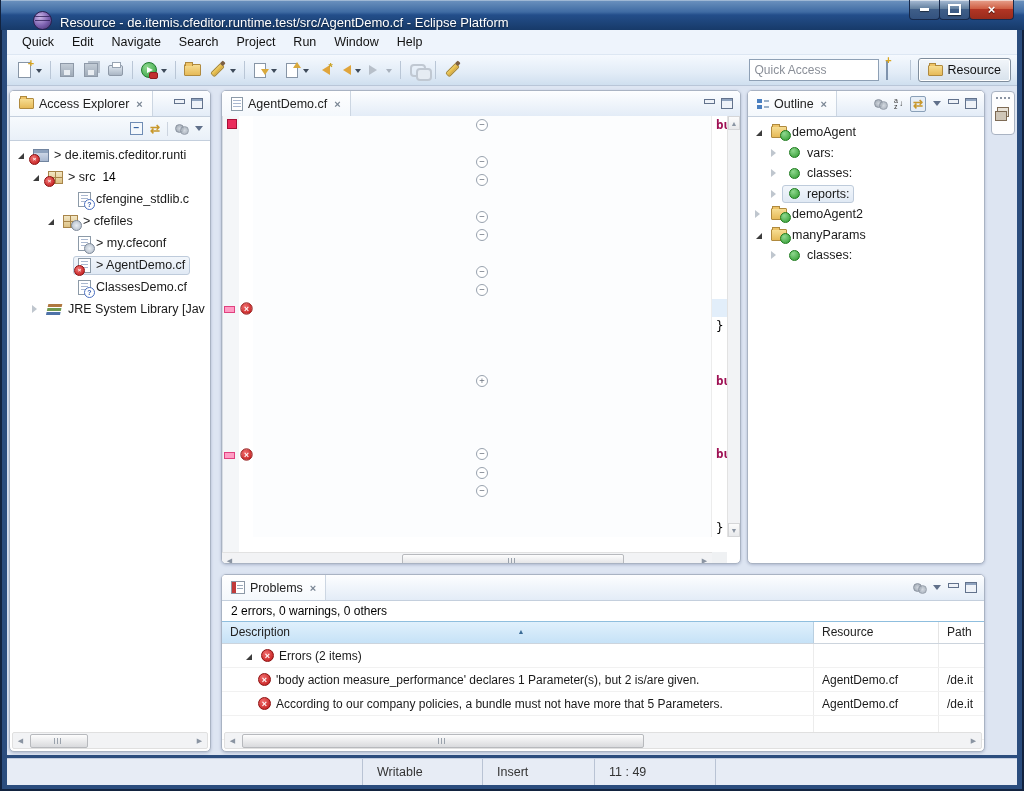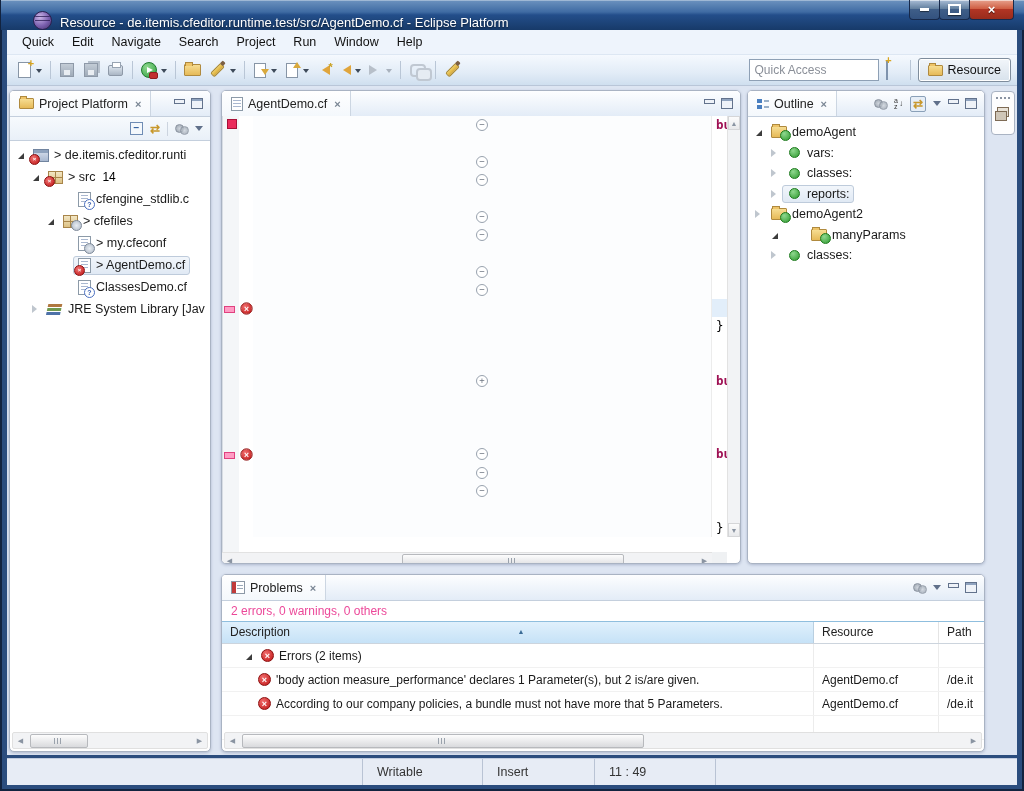--- a/index.html
+++ b/index.html
@@ -166,21 +166,21 @@
   .ruler-mark{position:absolute;left:1px;width:9px;height:5px;background:#ff9cc4;border:1px solid #e0417f;}
   .hscroll{position:relative;height:15px;background:#f2f3f5;border-top:1px solid #e2e2e2;grid-column:1 / span 3;}
   .hs-btn{position:absolute;top:0;width:15px;height:100%;color:#8a94a2;font-size:7px;line-height:15px;text-align:center;}
   .hs-btn.right{right:0;}
   .hs-thumb{position:absolute;top:1px;height:12px;background:linear-gradient(#fdfdfd,#d9dadd);border:1px solid #b7b9bd;border-radius:2px;}
   .hs-thumb::after{content:"";position:absolute;left:50%;top:3px;margin-left:-5px;width:9px;height:6px;
      background:repeating-linear-gradient(90deg,#9aa2ac 0 1px,transparent 1px 3px);}
   .ed-corner{background:#eff1f3;}
   .abs-hscroll{position:absolute;left:2px;right:2px;bottom:2px;height:15px;background:#f2f3f5;border:1px solid #e0e0e0;border-radius:2px;}
   
-  .pr-summary{height:20px;line-height:20px;padding-left:9px;font-size:12px;color:#ec4899;background:#fff;}
+  .pr-summary{height:20px;line-height:20px;padding-left:9px;font-size:12px;color:#000000;background:#fff;}
   .pr-header{display:flex;height:21px;border-top:1px solid #8fbede;border-bottom:1px solid #ccd4dd;font-size:12px;color:#222;}
   .ph{line-height:21px;padding-left:8px;box-sizing:border-box;}
   .ph-desc{width:592px;background:linear-gradient(180deg,#e0f0fc,#c6e2f7);border-right:1px solid #b9cfe0;position:relative;}
   .sort-ind{position:absolute;left:50%;top:-1px;font-size:7px;color:#3a6b96;}
   .ph-res{width:125px;border-right:1px solid #e4e4e4;}
   .ph-path{flex:1;}
   .prow{display:flex;height:23px;border-bottom:1px solid #f1f1f1;font-size:12px;color:#1a1a1a;background:#fff;}
   .pcell{display:flex;align-items:center;box-sizing:border-box;overflow:hidden;white-space:nowrap;}
   .pc-desc{width:592px;padding-left:20px;border-right:1px solid #ececec;gap:5px;}
   .pc-desc.indent{padding-left:36px;}
@@ -297,21 +297,21 @@
       </div>
     </div>
   </div>
 
   <div class="workbench">
 
     <div class="panel" style="left:2px;top:4px;width:202px;height:662px;">
       <div class="panel-head">
         <div class="tab">
           <i class="tabico-folder"></i>
-          <span>Project Platform</span>
+          <span>Access Explorer</span>
           <span class="tab-close">×</span>
         </div>
         <div class="head-icons">
           <span class="hi-min"></span>
           <span class="hi-max"></span>
         </div>
       </div>
       <div class="panel-head" style="height:23px;background:linear-gradient(180deg,#f7fafd,#e9f0f8);justify-content:flex-end;gap:7px;padding-right:7px;">
         <span class="hi-collapse">−</span>
         <span class="hi-link">⇄</span>
@@ -600,21 +600,21 @@
           <div class="trow" style="padding-left: 4px;">
             <span class="tw tw-closed"></span>
             <span class="rowsel">
               <span class="iwrap">
                 <i class="tico ic-folder"></i>
                 <span class="ovl" style="right: -4px; bottom: -3px; background: radial-gradient(circle at 35% 30%, rgb(143, 216, 143), rgb(47, 154, 47)); border: 1px solid rgb(29, 122, 29);"></span>
               </span>
               <span class="tlabel">demoAgent2</span>
             </span>
           </div>
-          <div class="trow" style="padding-left: 20px; gap: 24px;">
+          <div class="trow" style="padding-left: 4px;">
             <span class="tw tw-open"></span>
             <span class="rowsel">
               <span class="iwrap">
                 <i class="tico ic-folder"></i>
                 <span class="ovl" style="right: -4px; bottom: -3px; background: radial-gradient(circle at 35% 30%, rgb(143, 216, 143), rgb(47, 154, 47)); border: 1px solid rgb(29, 122, 29);"></span>
               </span>
               <span class="tlabel">manyParams</span>
             </span>
           </div>
           <div class="trow" style="padding-left: 20px;">

